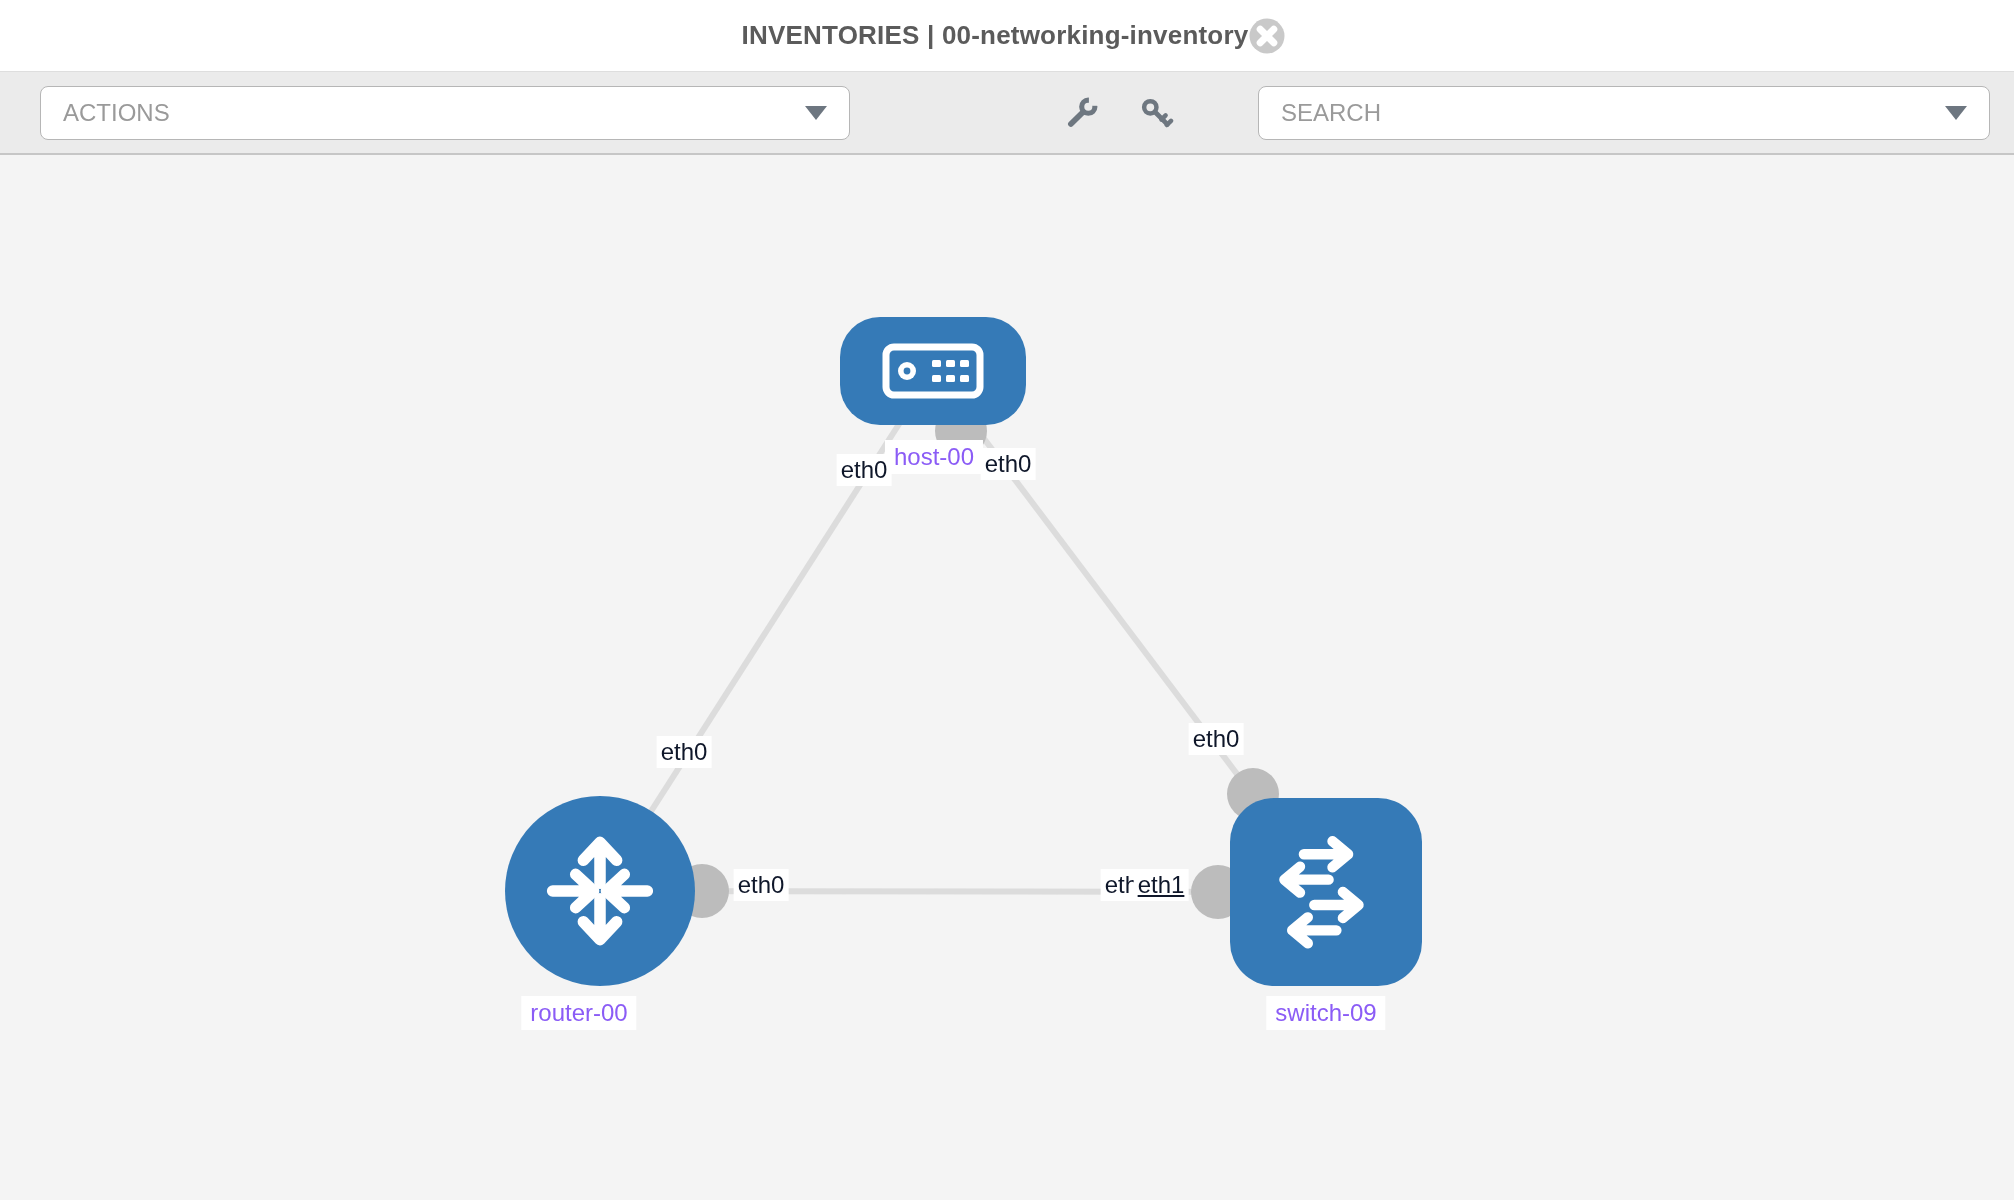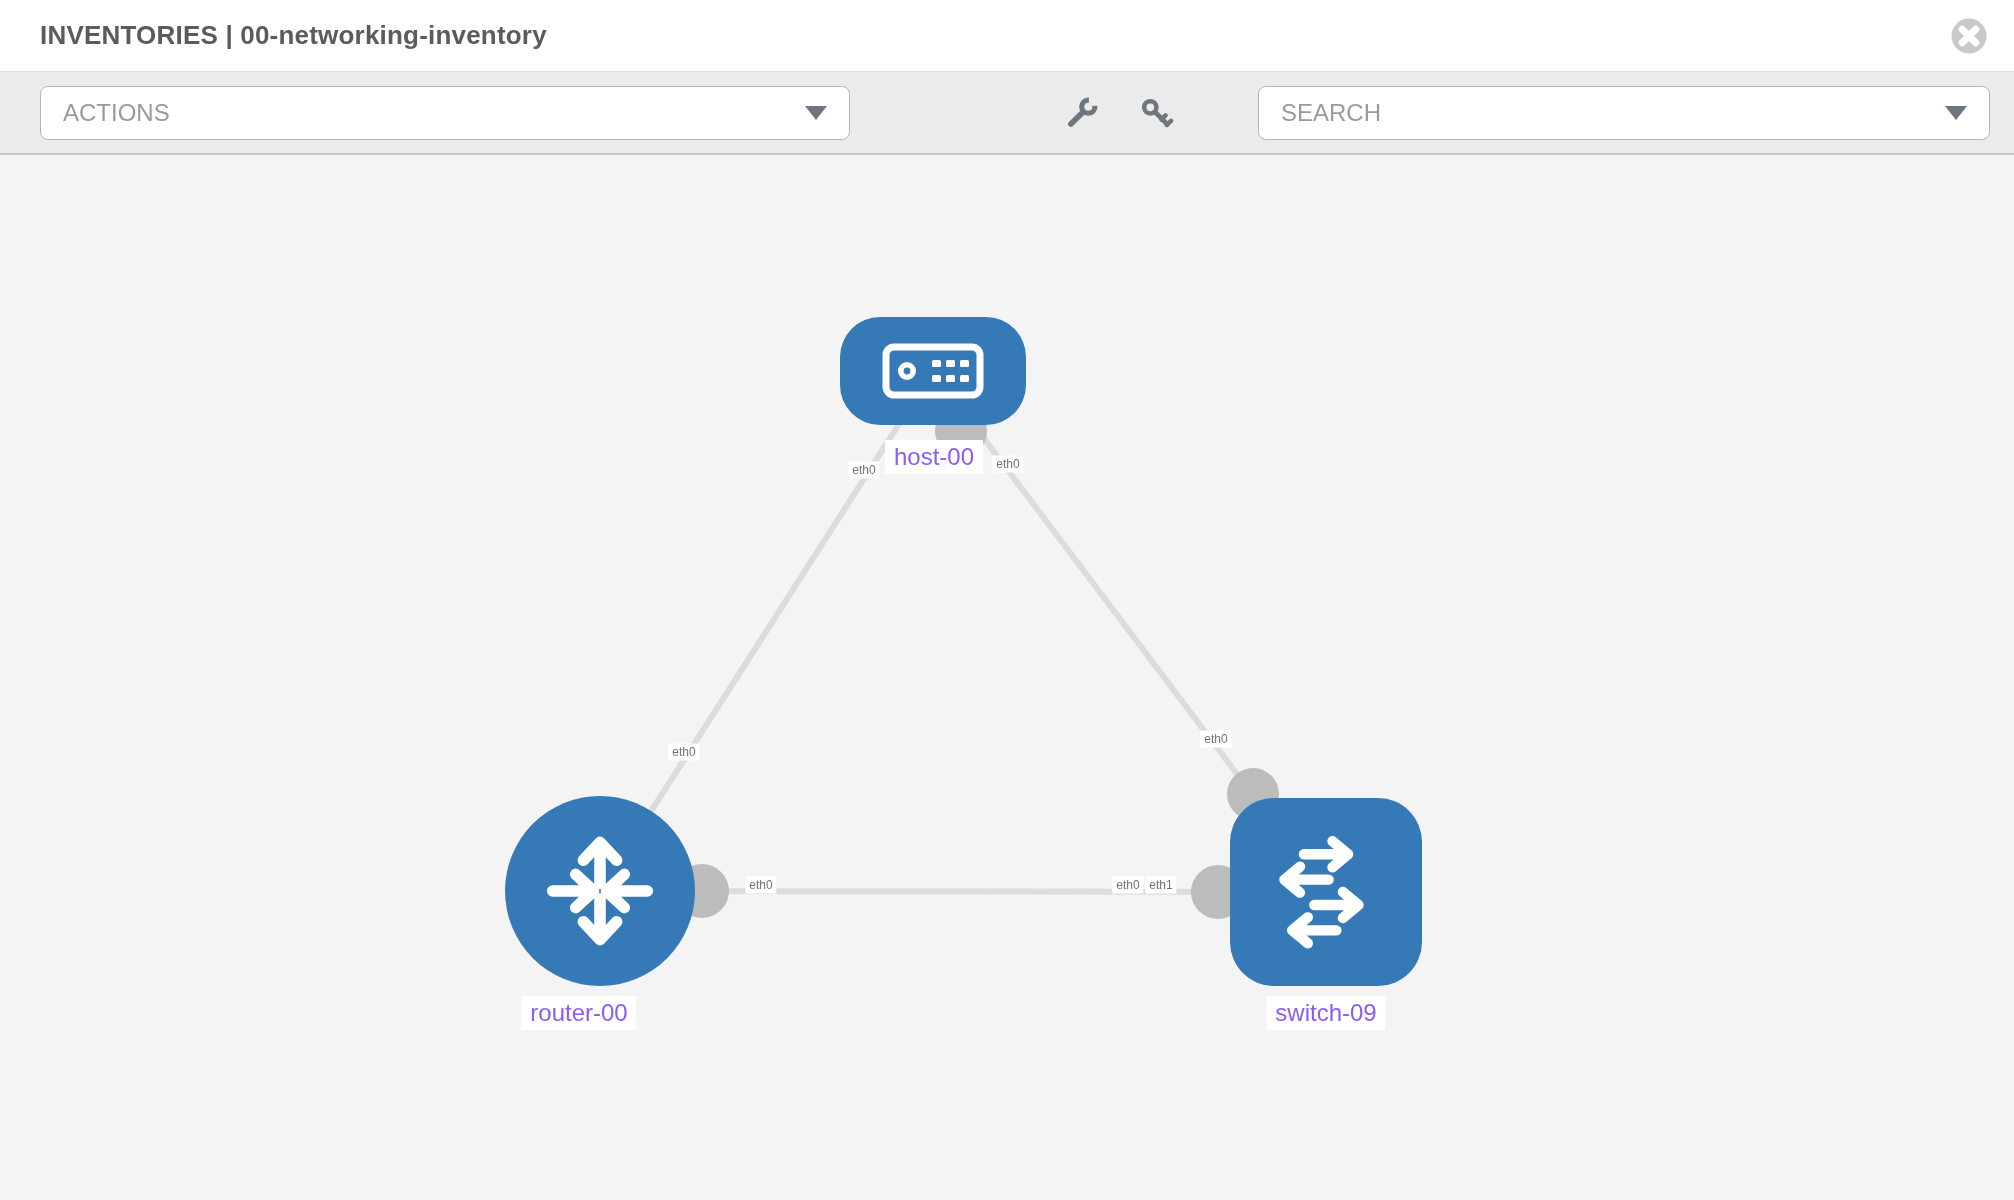--- a/index.html
+++ b/index.html
@@ -2,21 +2,21 @@
 <html><head>
 <meta charset="utf-8">
 <style>
   * { margin:0; padding:0; box-sizing:border-box; }
   html,body { width:2014px; height:1200px; overflow:hidden; background:#fff;
               font-family:"Liberation Sans", sans-serif; }
 
   
   .header { position:absolute; left:0; top:0; width:2014px; height:72px; background:#fff;
             border-bottom:1px solid #dedede; display:flex; align-items:center;
-            justify-content:space-between; padding:0 26px 0 40px; }
+            justify-content:center; padding:0 26px 0 40px; }
   .page-title { font-size:26px; font-weight:bold; color:#5b5b5b; letter-spacing:.2px; }
   .close-btn { width:38px; height:38px; cursor:pointer; display:flex; align-items:center; justify-content:center; }
 
   
   .toolbar { position:absolute; left:0; top:72px; width:2014px; height:83px; background:#ebebeb;
              border-bottom:2px solid #c6c6c6; display:flex; align-items:center;
              padding:0 24px 0 40px; }
   .select-box { height:54px; background:#fff; border:1px solid #b6b6b6; border-radius:8px;
                 display:flex; align-items:center; justify-content:space-between;
                 padding:0 22px; color:#9a9a9a; font-size:24px; cursor:pointer; }
@@ -31,22 +31,22 @@
   .canvas { position:absolute; left:0; top:155px; width:2014px; height:1045px; background:#f4f4f4; }
   .links-svg { position:absolute; left:0; top:0; }
 
   .node { position:absolute; background:#357ab7; display:flex; align-items:center; justify-content:center; cursor:pointer; }
   .node-host   { left:840px;  top:162px; width:186px; height:108px; border-radius:40px; }
   .node-router { left:505px;  top:641px; width:190px; height:190px; border-radius:50%; }
   .node-switch { left:1230px; top:643px; width:192px; height:188px; border-radius:44px; }
 
   .node-label { position:absolute; transform:translate(-50%,-50%); background:#fff; color:#8b5cf6;
                 font-size:24px; padding:3px 9px; white-space:nowrap; }
-  .iface-label { position:absolute; transform:translate(-50%,-50%); background:#fff; color:#737373;
-                 font-size:12px; padding:1px 4px; white-space:nowrap; line-height:1.25; }
+  .iface-label { position:absolute; transform:translate(-50%,-50%); background:#fff; color:#0f172a;
+                 font-size:24px; padding:1px 4px; white-space:nowrap; line-height:1.25; }
 </style>
 </head>
 <body>
 
 <div class="header">
   <div class="page-title">INVENTORIES | 00-networking-inventory</div>
   <div class="close-btn">
     <svg width="38" height="38" viewBox="0 0 38 38">
       <circle cx="19" cy="19" r="17.5" fill="#c9c9c9"></circle>
       <path d="M12.2 12.2 L25.8 25.8 M25.8 12.2 L12.2 25.8" stroke="#fff" stroke-width="7" stroke-linecap="round"></path>
@@ -133,15 +133,15 @@
   <div class="node-label" style="left:934px; top:302px;">host-00</div>
   <div class="node-label" style="left:579px; top:858px;">router-00</div>
   <div class="node-label" style="left:1326px; top:858px;">switch-09</div>
 
   <div class="iface-label" style="left:864px; top:315px;">eth0</div>
   <div class="iface-label" style="left:1008px; top:309px;">eth0</div>
   <div class="iface-label" style="left:684px; top:597px;">eth0</div>
   <div class="iface-label" style="left:1216px; top:584px;">eth0</div>
   <div class="iface-label" style="left:761px; top:730px;">eth0</div>
   <div class="iface-label" style="left:1128px; top:730px;">eth0</div>
-  <div class="iface-label" style="left:1161px; top:730px;">eth1</div>
+  <div class="iface-label" style="left:1161px; top:730px;text-decoration:underline;">eth1</div>
 
 </div>
 
 </body></html>

